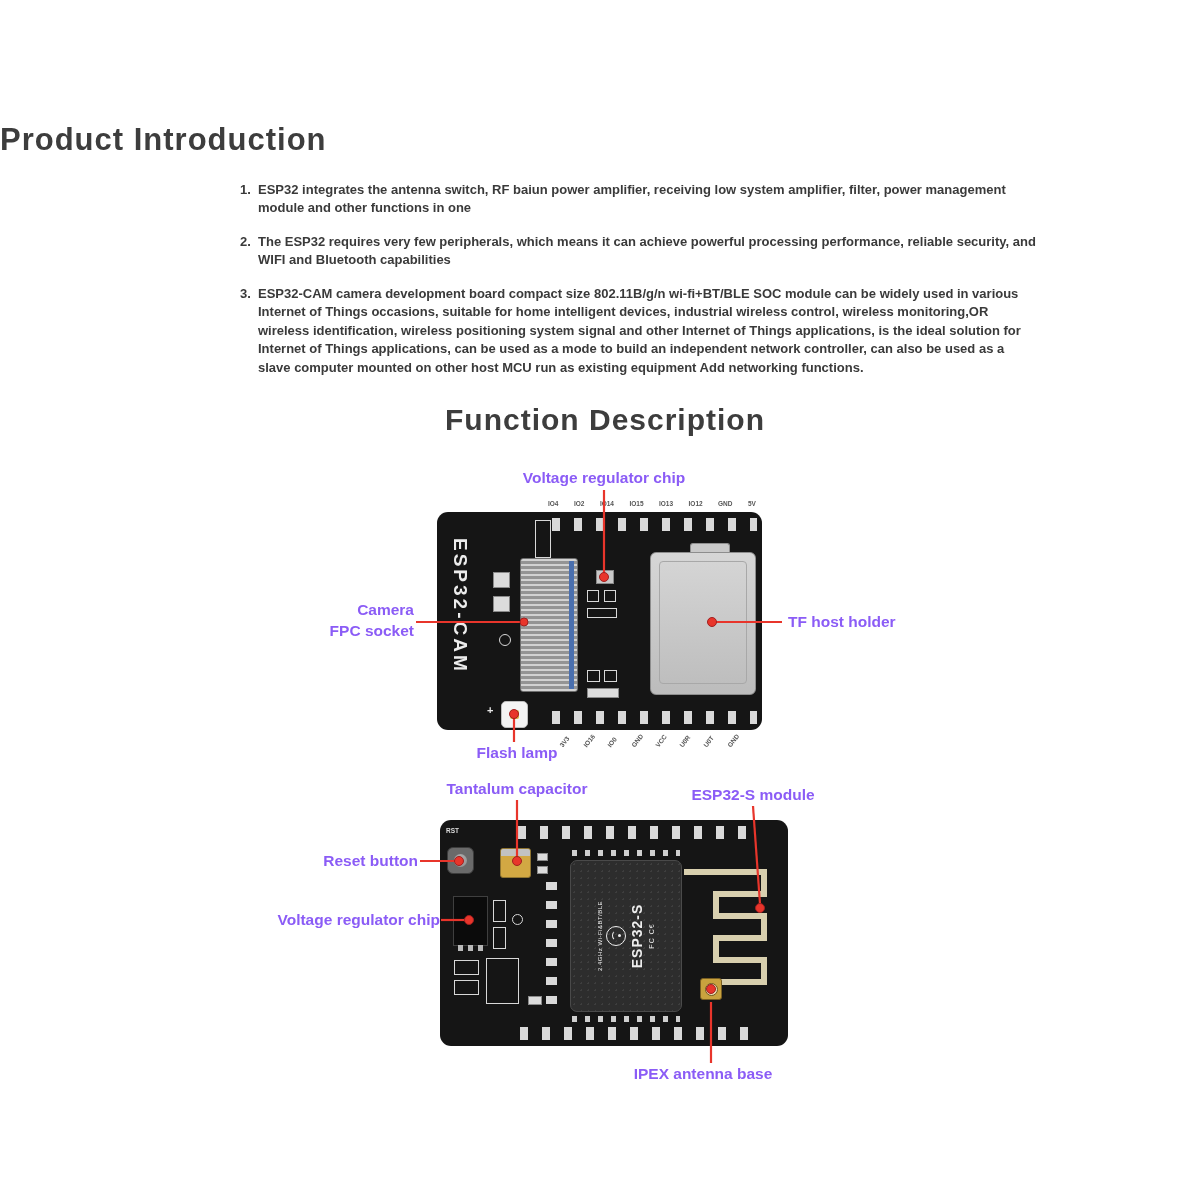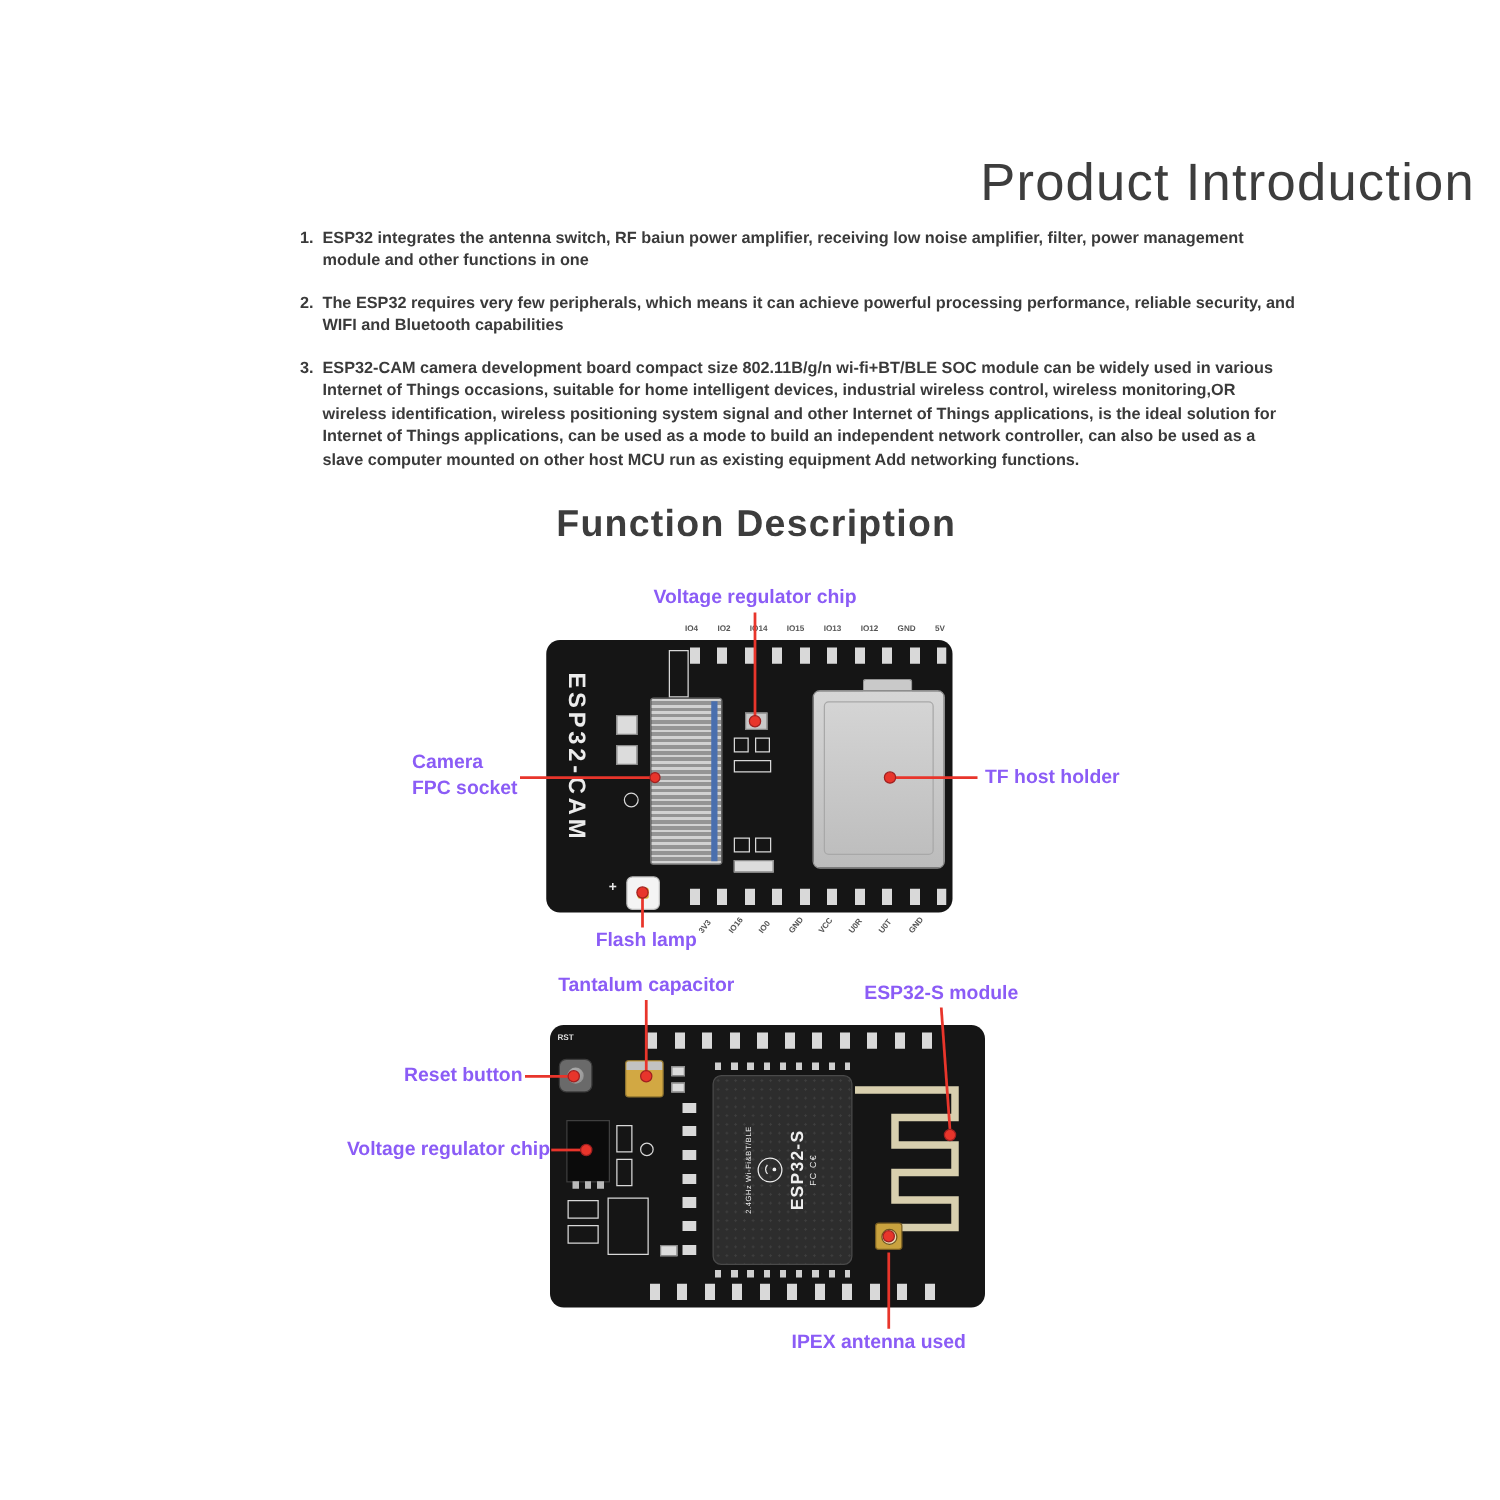--- a/index.html
+++ b/index.html
@@ -1,33 +1,33 @@
 <!DOCTYPE html>
 <html><head>
 <meta charset="utf-8">
 <style>
   * { margin:0; padding:0; box-sizing:border-box; }
   html,body { background:#ffffff; }
   .canvas { position:relative; width:1200px; height:1200px; background:#fff;
             font-family:"Liberation Sans", sans-serif; overflow:hidden; }
 
-  .main-title { position:absolute; left:0; top:122px; width:1180px; text-align:right;
-                font-size:42px; font-weight:400; color:#3d3d3d; letter-spacing:1px; }
+  .main-title { position:absolute; left:0; top:122px; width:1180px; text-align:left;
+                font-size:31px; font-weight:700; color:#3d3d3d; letter-spacing:1px; }
   .section-title { position:absolute; left:0; top:403px; width:1210px; text-align:center;
                 font-size:30px; font-weight:600; color:#3d3d3d; letter-spacing:1px; }
 
   .intro { position:absolute; left:240px; top:181px; width:800px; color:#3a3a3a;
            font-size:13px; font-weight:bold; line-height:1.42; }
   .intro-item { display:flex; margin-bottom:15px; }
   .intro-item .num { width:18px; flex:none; }
 
   .callout { position:absolute; color:#8b5cf6; font-size:15.5px; font-weight:bold;
              white-space:nowrap; z-index:6; }
   .ctr { transform:translateX(-50%); }
-  .rt { }
+  .rt { text-align:right; }
 
   .board { position:absolute; background:#151515; border-radius:11px; z-index:1; }
   .board1 { left:437px; top:512px; width:325px; height:218px; }
   .board2 { left:440px; top:820px; width:348px; height:226px; }
 
   .pads-h { position:absolute; height:13px;
             background:repeating-linear-gradient(90deg,#d9d9d9 0 8px, rgba(0,0,0,0) 8px 22px); }
   .castel-h { position:absolute; height:6px;
             background:repeating-linear-gradient(90deg,#cfcfcf 0 5px, rgba(0,0,0,0) 5px 13px); }
   .pads-v { position:absolute; width:11px;
@@ -106,21 +106,21 @@
 </head>
 <body>
 
 <div class="canvas">
 
   <h1 class="main-title">Product Introduction</h1>
 
   <div class="intro">
     <div class="intro-item">
       <span class="num">1.</span>
-      <span class="txt">ESP32 integrates the antenna switch, RF baiun power amplifier, receiving low noise amplifier, filter, power management module and other functions in one</span>
+      <span class="txt">ESP32 integrates the antenna switch, RF baiun power amplifier, receiving low system amplifier, filter, power management module and other functions in one</span>
     </div>
     <div class="intro-item">
       <span class="num">2.</span>
       <span class="txt">The ESP32 requires very few peripherals, which means it can achieve powerful processing performance, reliable security, and WIFI and Bluetooth capabilities</span>
     </div>
     <div class="intro-item">
       <span class="num">3.</span>
       <span class="txt">ESP32-CAM camera development board compact size 802.11B/g/n wi-fi+BT/BLE SOC module can be widely used in various Internet of Things occasions, suitable for home intelligent devices, industrial wireless control, wireless monitoring,OR wireless identification, wireless positioning system signal and other Internet of Things applications, is the ideal solution for Internet of Things applications, can be used as a mode to build an independent network controller, can also be used as a slave computer mounted on other host MCU run as existing equipment Add networking functions.</span>
     </div>
   </div>
@@ -176,21 +176,21 @@
     <span class="pin-slant" style="left:96px;">VCC</span>
     <span class="pin-slant" style="left:120px;">U0R</span>
     <span class="pin-slant" style="left:144px;">U0T</span>
     <span class="pin-slant" style="left:168px;">GND</span>
   </div>
 
   <div class="callout ctr" style="left:517px; top:780px;">Tantalum capacitor</div>
   <div class="callout ctr" style="left:753px; top:786px;">ESP32-S module</div>
   <div class="callout rt" style="right:782px; top:852px;margin-left:47px;">Reset button</div>
   <div class="callout rt" style="right:760px; top:911px;">Voltage regulator chip</div>
-  <div class="callout ctr" style="left:703px; top:1065px;">IPEX antenna used</div>
+  <div class="callout ctr" style="left:703px; top:1065px;">IPEX antenna base</div>
 
   <div class="board board2">
     <span class="rst">RST</span>
     <div class="pads-h" style="left:78px; top:6px; width:232px;"></div>
     <div class="pads-h" style="left:80px; top:207px; width:228px;"></div>
     <div class="reset-btn"></div>
     <div class="tantalum"></div>
     <div class="comp-solid" style="left:97px; top:33px; width:11px; height:8px;"></div>
     <div class="comp-solid" style="left:97px; top:46px; width:11px; height:8px;"></div>
     <div class="vreg-chip"></div>

